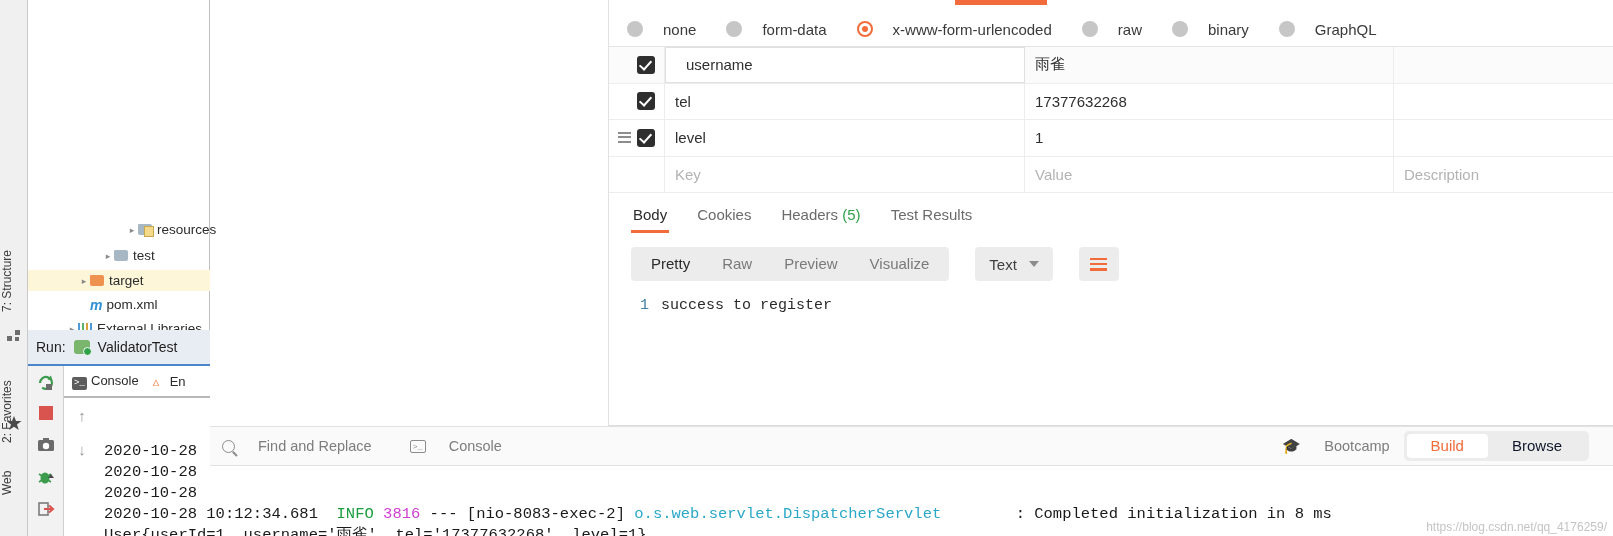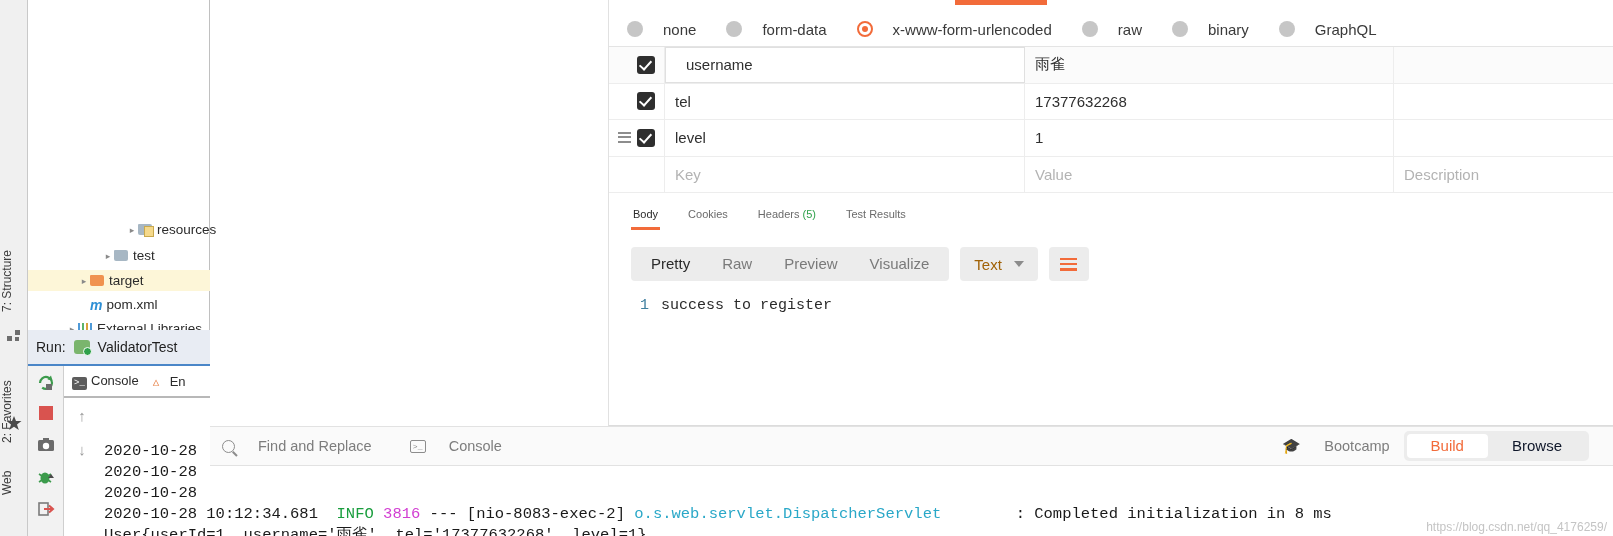--- a/index.html
+++ b/index.html
@@ -192,48 +192,48 @@
   .c-desc {
     flex: 1; display: flex; align-items: center; padding-left: 10px;
     font-size: 15px; color: #2f2f2f;
   }
   .ph { color: #b3b3b3; }
 
   
   .pm-restabs {
     position: absolute; left: 0; top: 192px; width: 1005px; height: 44px;
     display: flex; align-items: center; padding-left: 22px; gap: 26px;
-    font-size: 11px; color: #6b6b6b;
+    font-size: 15px; color: #6b6b6b;
   }
   .restab { position: relative; padding: 12px 2px 12px; white-space: nowrap; cursor: default; }
   .restab.active { color: #2b2b2b; }
   .restab.active::after {
     content: ""; position: absolute; left: 0; right: 0; bottom: 2px;
     height: 3px; background: #f26b3a;
   }
   .hdr-count { color: #2fa14b; }
 
   
   .pm-viewerbar {
     position: absolute; left: 0; top: 240px; width: 1005px; height: 48px;
-    display: flex; align-items: center; padding-left: 22px; gap: 11px;
+    display: flex; align-items: center; padding-left: 22px; gap: 26px;
   }
   .seg {
     display: flex; background: #ececec; border-radius: 4px; height: 34px;
     align-items: center; padding: 0 4px;
   }
   .seg .item {
     padding: 0 16px; font-size: 15px; color: #7a7a7a; line-height: 34px;
     white-space: nowrap;
   }
   .seg .item.active { color: #2b2b2b; }
   .dropdown {
     display: flex; align-items: center; gap: 12px; background: #ececec;
     border-radius: 4px; height: 34px; padding: 8px 14px;
-    font-size: 15px; color: #a16207; white-space: nowrap;
+    font-size: 15px; color: #404040; white-space: nowrap;
   }
   .caret { width: 0; height: 0; border-left: 5px solid transparent;
            border-right: 5px solid transparent; border-top: 6px solid #8c8c8c; }
   .wrapbtn {
     width: 40px; height: 34px; background: #ececec; border-radius: 4px;
     display: flex; align-items: center; justify-content: center;
   }
   .wrap-ico {
     width: 17px; height: 13px;
     background: linear-gradient(#f26b3a 0 2.5px, transparent 2.5px 5px,

